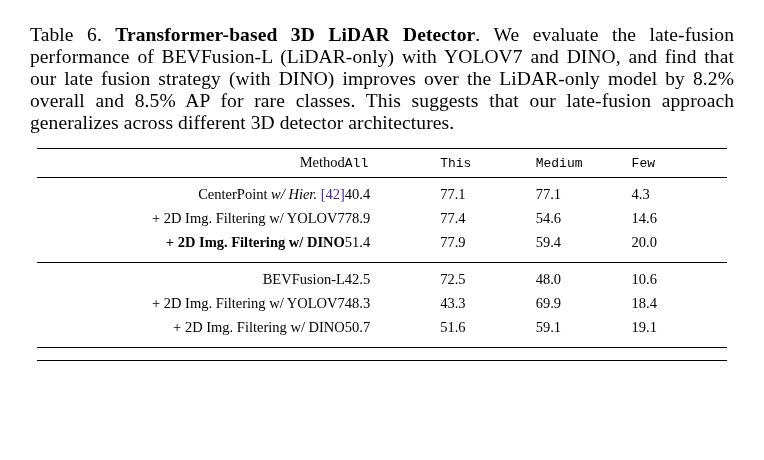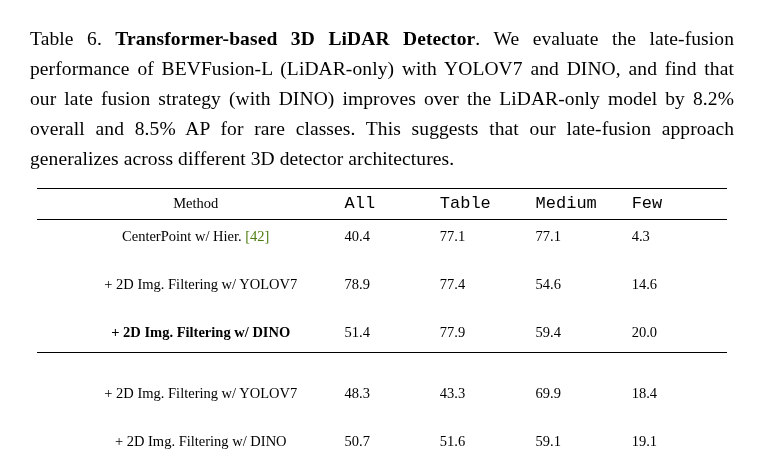--- a/index.html
+++ b/index.html
@@ -16,82 +16,82 @@
   }
   .page {
     position: relative;
     width: 764px;
     height: 460px;
     box-sizing: border-box;
     padding: 24px 30px 0 30px;
   }
   .caption {
     font-size: 19.5px;
-    line-height: 30px;
+    line-height: 22px;
     text-align: justify;
     text-justify: inter-word;
     margin: 0 0 14px 0;
     letter-spacing: 0.1px;
   }
   .caption .lbl {
     font-weight: normal;
   }
   .caption .ttl {
     font-weight: bold;
   }
   table.results {
     width: 690px;
     margin: 0 auto;
     border-collapse: collapse;
     font-size: 14.5px;
   }
   table.results td, table.results th {
     padding: 0;
     font-weight: normal;
-    text-align: center;
+    text-align: right;
     vertical-align: baseline;
   }
   .colmethod {
     width: 300px;
     padding-left: 10px !important;
   }
   .colnum {
     width: 97px;
     text-align: left !important;
     padding-left: 2px !important;
   }
   .hdr-row td {
     padding: 5px 0 6px 0 !important;
   }
   .hdr-row .colmethod {
     padding-left: 10px !important;
   }
   .hdr-num {
     font-family: "Liberation Mono", monospace;
-    font-size: 17px;
+    font-size: 13px;
   }
   .body-row td {
     padding: 3.5px 0 3.5px 0 !important;
   }
   .body-row .colmethod {
     padding-left: 10px !important;
     white-space: nowrap;
   }
   .indent {
     padding-left: 10px;
     display: inline-block;
-    margin-top: 24px;
   }
   .bold {
     font-weight: bold;
   }
   .ital {
+    font-style: italic;
   }
   .cite {
-    color: #4d7c0f;
+    color: #4c1d95;
   }
   .rule-thick td {
     border-bottom: 1.6px solid #000;
     height: 0;
     line-height: 0;
     font-size: 0;
     padding: 0 !important;
   }
   .rule-thin td {
     border-bottom: 0.9px solid #000;
@@ -124,21 +124,21 @@
   </p>
 
   <table class="results">
     <tbody>
       <tr class="rule-thick">
           <td colspan="5"></td>
         </tr>
       <tr class="hdr-row">
         <td class="colmethod">Method</td>
         <td class="colnum hdr-num">All</td>
-        <td class="colnum hdr-num">Table</td>
+        <td class="colnum hdr-num">This</td>
         <td class="colnum hdr-num">Medium</td>
         <td class="colnum hdr-num">Few</td>
       </tr>
       <tr class="rule-thin">
           <td colspan="5"></td>
         </tr>
       <tr class="spacer-small">
           <td colspan="5"></td>
         </tr>
 
@@ -168,20 +168,27 @@
           <td colspan="5"></td>
         </tr>
       <tr class="rule-thin">
           <td colspan="5"></td>
         </tr>
       <tr class="spacer-small">
           <td colspan="5"></td>
         </tr>
 
       <tr class="body-row">
+        <td class="colmethod">BEVFusion-L</td>
+        <td class="colnum">42.5</td>
+        <td class="colnum">72.5</td>
+        <td class="colnum">48.0</td>
+        <td class="colnum">10.6</td>
+      </tr>
+      <tr class="body-row">
         <td class="colmethod"><span class="indent">+ 2D Img. Filtering w/ YOLOV7</span></td>
         <td class="colnum">48.3</td>
         <td class="colnum">43.3</td>
         <td class="colnum">69.9</td>
         <td class="colnum">18.4</td>
       </tr>
       <tr class="body-row">
         <td class="colmethod"><span class="indent">+ 2D Img. Filtering w/ DINO</span></td>
         <td class="colnum">50.7</td>
         <td class="colnum">51.6</td>

